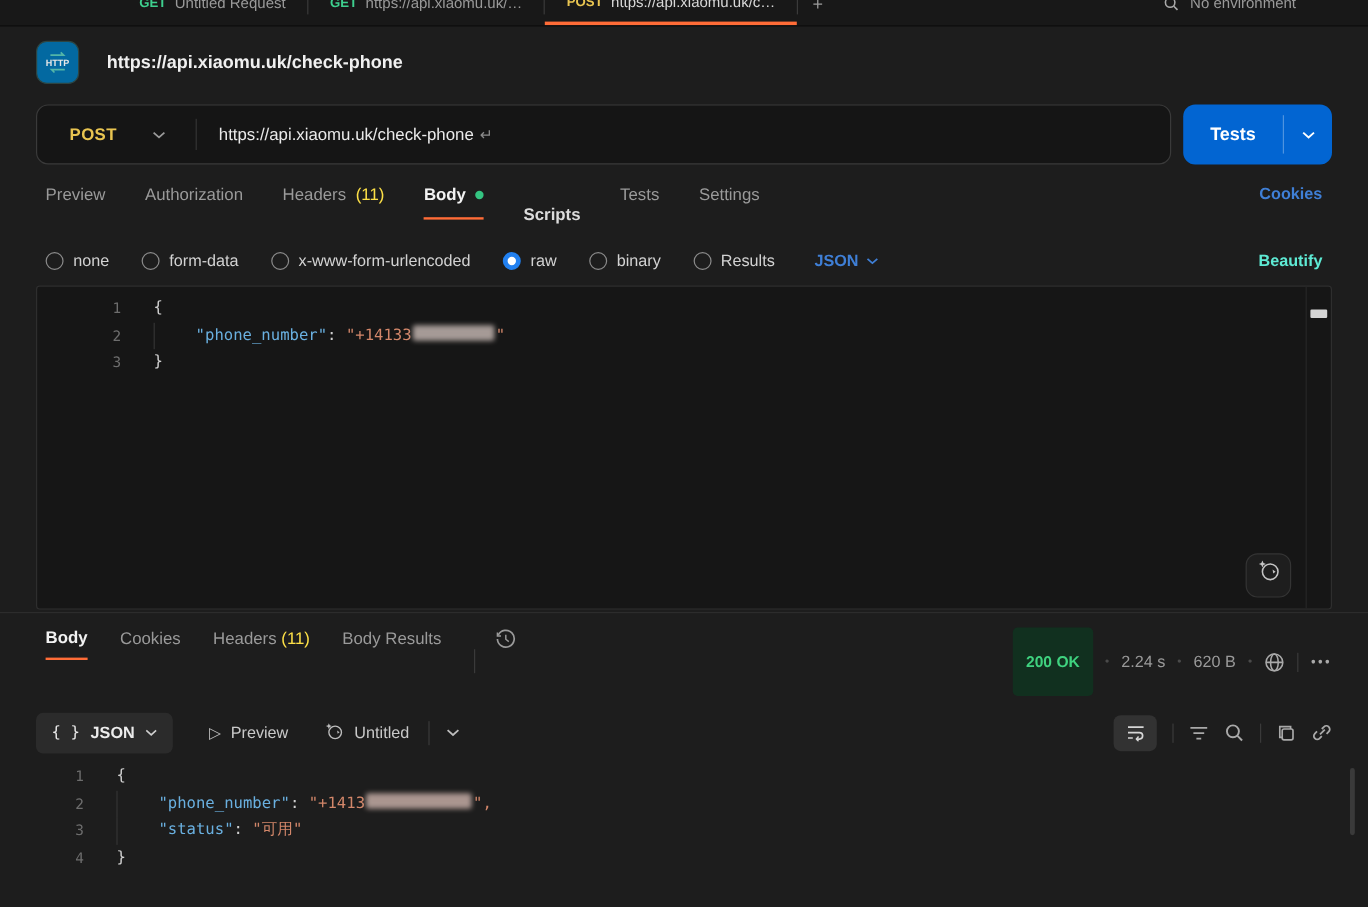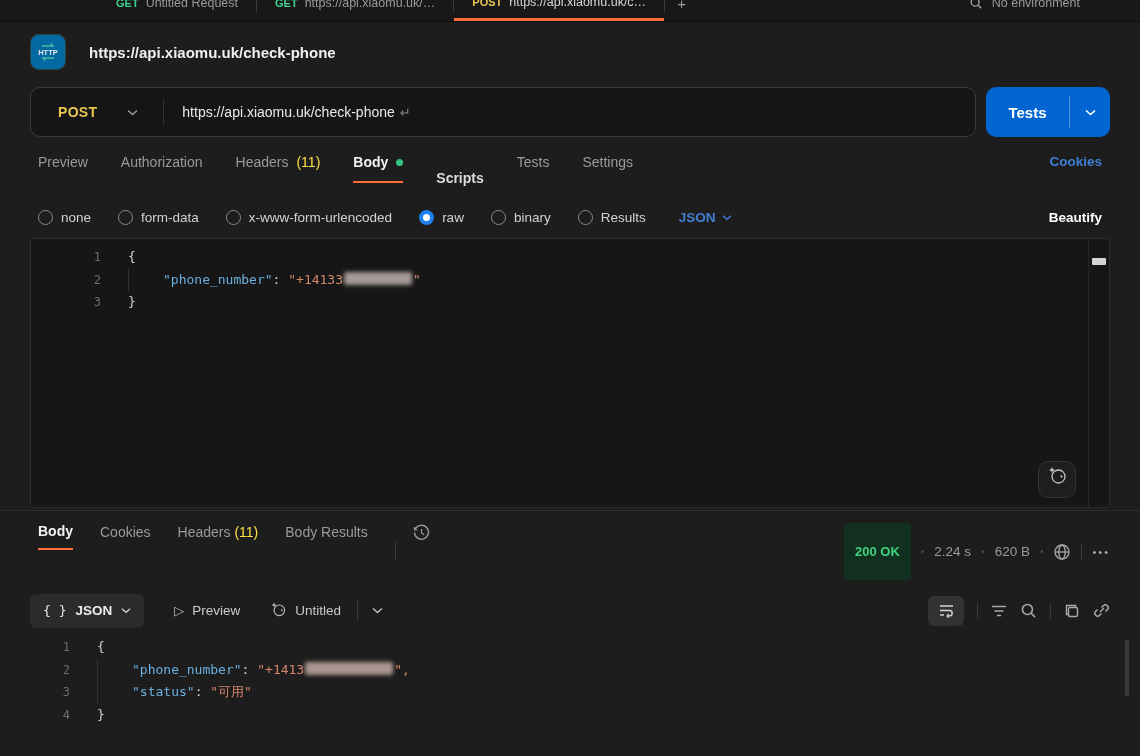--- a/index.html
+++ b/index.html
@@ -53,21 +53,21 @@
   .count-green { color:#fde047; }
   .dot-green { width:7px; height:7px; border-radius:50%; background:#34c481; display:inline-block; }
   .cookies-link { margin-left:auto; color:#3f7fd6; font-size:13.5px; font-weight:bold; cursor:pointer; }
 
   
   .radio-row { display:flex; align-items:center; margin:13px 38px 0 38px; font-size:13.5px; color:#d2d2d2; }
   .radio { display:flex; align-items:center; gap:8px; margin-right:27px; cursor:pointer; }
   .rb { width:15px; height:15px; border-radius:50%; border:1.5px solid #8b8b8b; background:transparent; }
   .radio.selected .rb { border:4.5px solid #2180f0; background:#fff; }
   .fmt-select { display:flex; align-items:center; gap:7px; color:#3f7fd6; font-weight:bold; margin-left:6px; cursor:pointer; }
-  .beautify-link { margin-left:auto; color:#ffffff; font-weight:bold; cursor:pointer; }
+  .beautify-link { margin-left:auto; color:#5eead4; font-weight:bold; cursor:pointer; }
 
   
   .editor-panel { position:relative; margin:13px 30px 0 30px; height:270px; background:#161616; border:1px solid #2e2e2e; border-radius:3px; font-size:13px; line-height:22.5px; padding-top:7px; }
   .code-line { display:flex; }
   .gutter { width:70px; text-align:right; color:#6d6d6d; font-size:12px; flex:none; user-select:none; }
   .code { margin-left:27px; white-space:pre; }
   .tok-key { color:#6ab0e0; } .tok-val { color:#d3876a; } .tok-punc { color:#d0d0d0; }
   .guide { border-left:1px solid #343434; padding-left:34px; margin-left:27px; }
   .redact { display:inline-block; width:68px; height:13px; background:#bfb2ad; border-radius:2px; filter:blur(2.2px); opacity:.85; vertical-align:-1px; margin:0 1px; }
   .redact.wide { width:88px; background:#c3aba4; }

